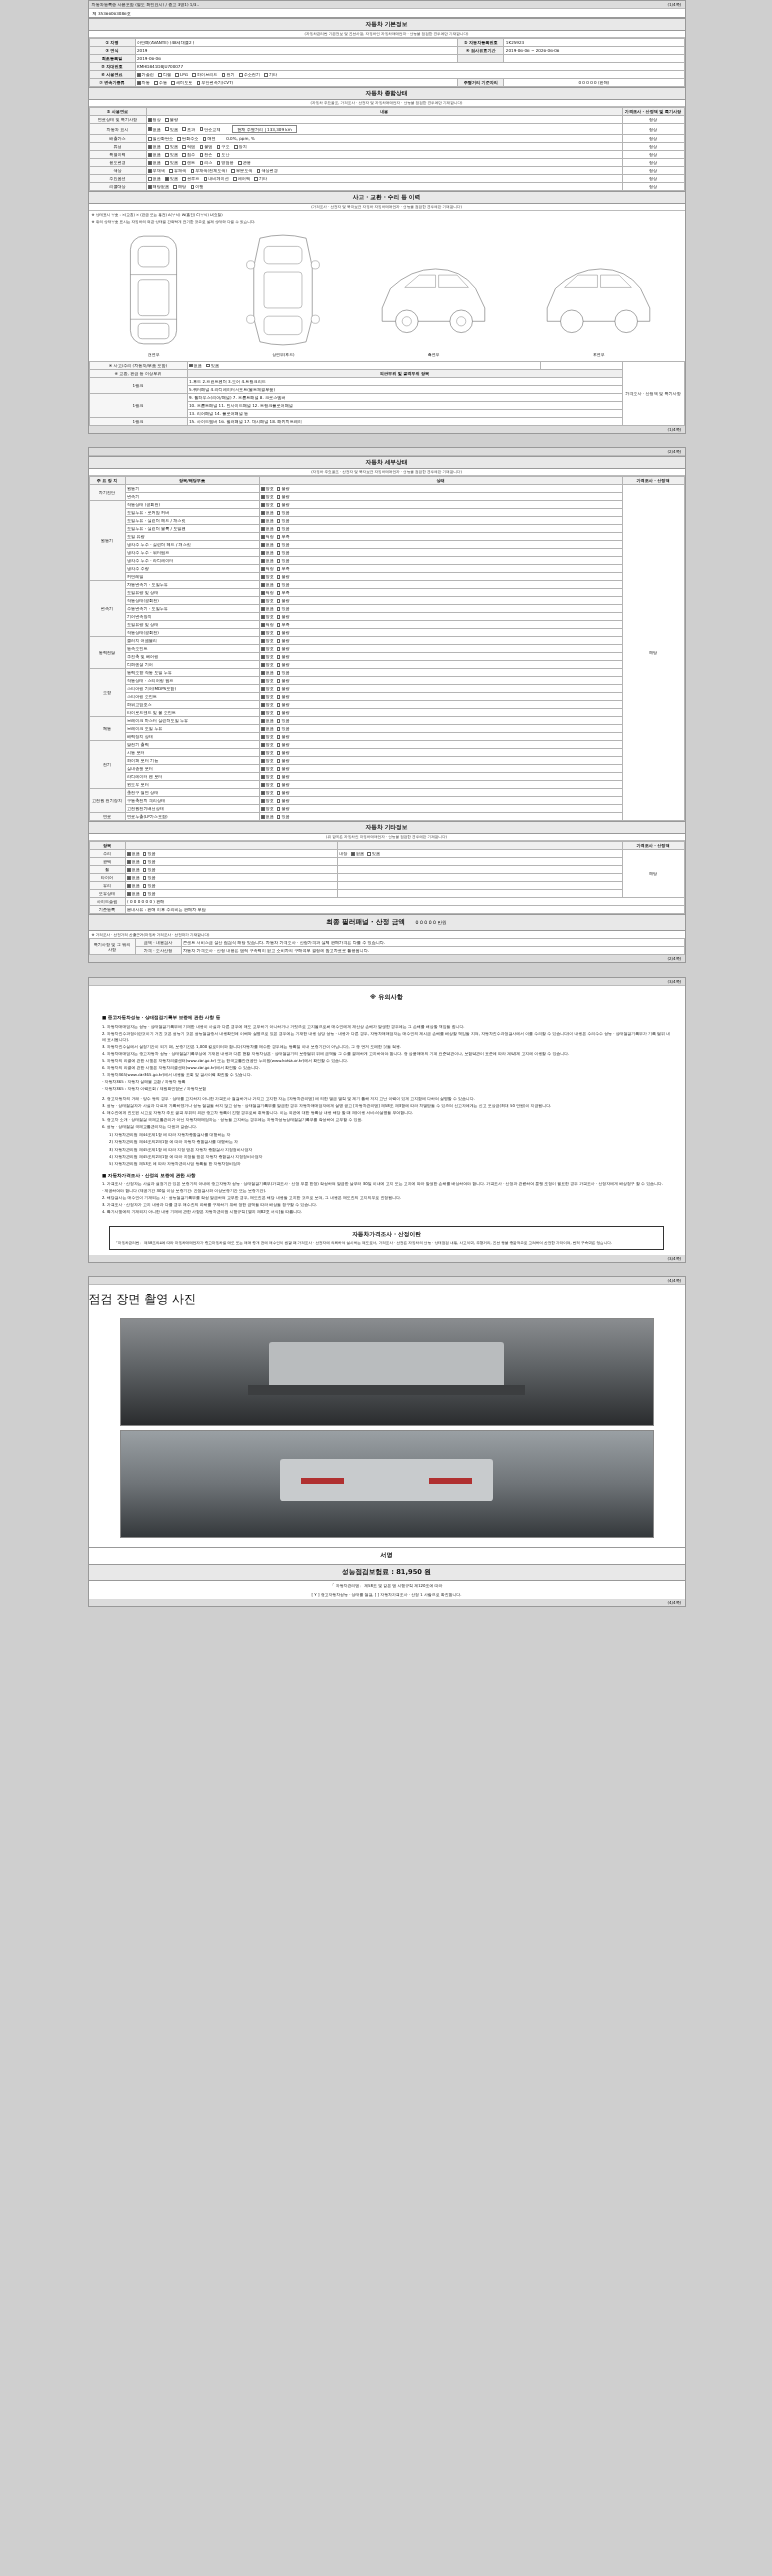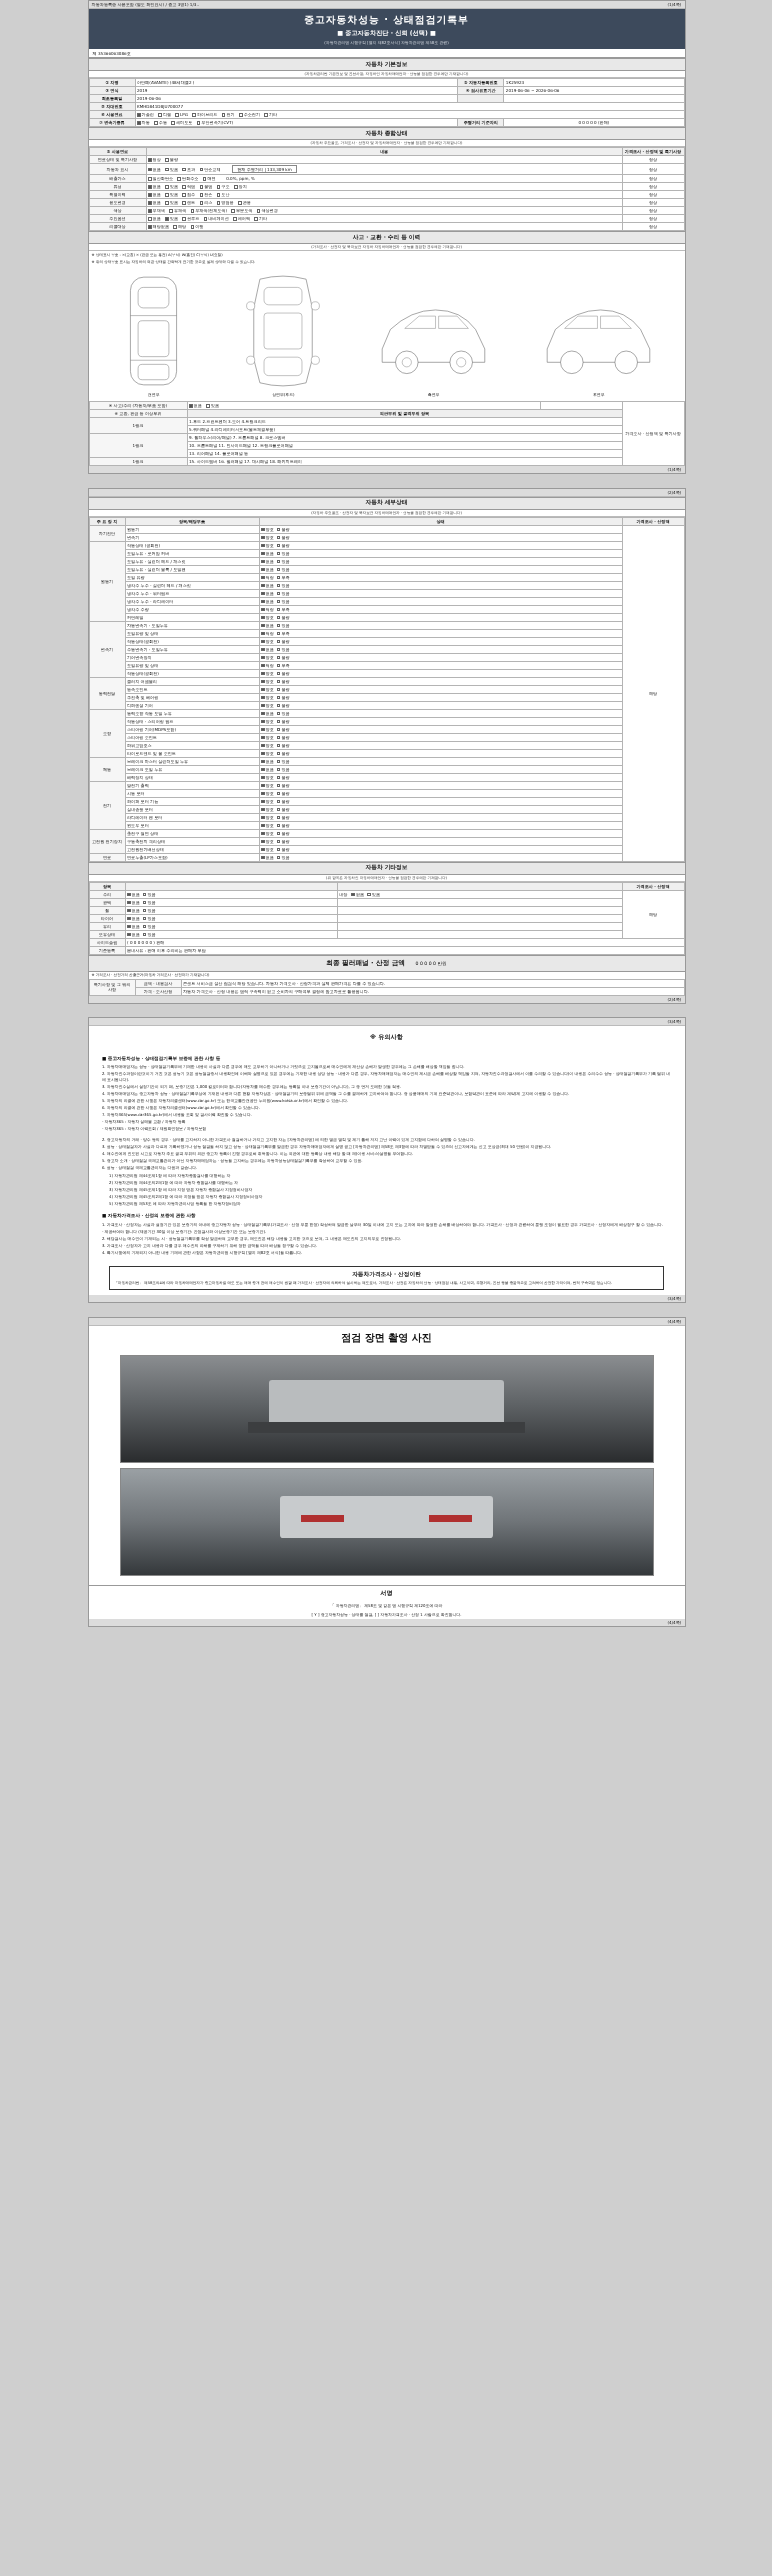--- a/index.html
+++ b/index.html
@@ -63,25 +63,20 @@
 </style>
 </head>
 <body>
 
 <div class="page">
   <div class="topbar">
     <span>자동차등록증 사본포함 (별도 확인표시) / 중고 3명1) 1/3..</span>
     <span>(1/4쪽)</span>
   </div>
 
-  <div class="hdr">
-    <div class="t1">중고자동차성능 · 상태점검기록부</div>
-    <div class="t2">■ 중고자동차진단 · 신뢰 (선택) ■</div>
-    <div class="t3">(자동차관리법 시행규칙 [별지 제82호서식] 자동차관리법 제58조 관련)</div>
-  </div>
 
   <div class="docno">제 35366063086호</div>
 
   <div class="secttl">자동차 기본정보</div>
   <div class="sectsub">(자동차관리법 기본정보 및 옵션사항, 자동차인 자동차매매업자 · 성능을 점검한 경우에만 기재합니다)</div>
 
   <table>
     <tbody>
         <tr>
       <td class="lbl">① 차명</td>
@@ -672,33 +667,34 @@
 
   <div class="endbar">(3/4쪽)</div>
 </div>
 
 <div class="page">
   <div class="topbar">
     <span></span>
     <span>(4/4쪽)</span>
   </div>
 
-  <div style="text-align:center;font-weight:bold;font-size:10px;padding:5.2px 0">점검 장면 촬영 사진</div>
+  <div style="text-align:left;font-weight:normal;font-size:12px;padding:5.2px 0">점검 장면 촬영 사진</div>
 
   <div class="photo-area">
     <div class="photo" style="background:linear-gradient(#8a8d90,#5f6366 45%,#2a2c2e);position:relative">
       <div style="position:absolute;left:28%;top:22%;width:44%;height:46%;background:#b9bcbe;border-radius:3.1px"></div>
       <div style="position:absolute;left:24%;top:62%;width:52%;height:10%;background:#3c3e40"></div>
     </div>
     <div class="photo" style="background:linear-gradient(#9aa0a4,#6f7478 50%,#34383b);position:relative">
       <div style="position:absolute;left:30%;top:26%;width:40%;height:40%;background:#c8cbcd;border-radius:3.1px"></div>
       <div style="position:absolute;left:34%;top:44%;width:8%;height:6%;background:#b03030"></div>
       <div style="position:absolute;left:58%;top:44%;width:8%;height:6%;background:#b03030"></div>
     </div>
   </div>
 
   <div class="sign">서명</div>
+  <div class="pricebar">성능점검보험료 : 81,950 원</div>
   <div class="foot-small">「 자동차관리법」 제58조 및 같은 법 시행규칙 제120조에 따라</div>
   <div class="foot-small">[ Y ] 중고자동차성능 · 상태를 점검, [ ] 자동차가격조사 · 산정 1 사람으로 확인합니다.</div>
 
   <div class="endbar">(4/4쪽)</div>
 </div>
 
 
 </body></html>

